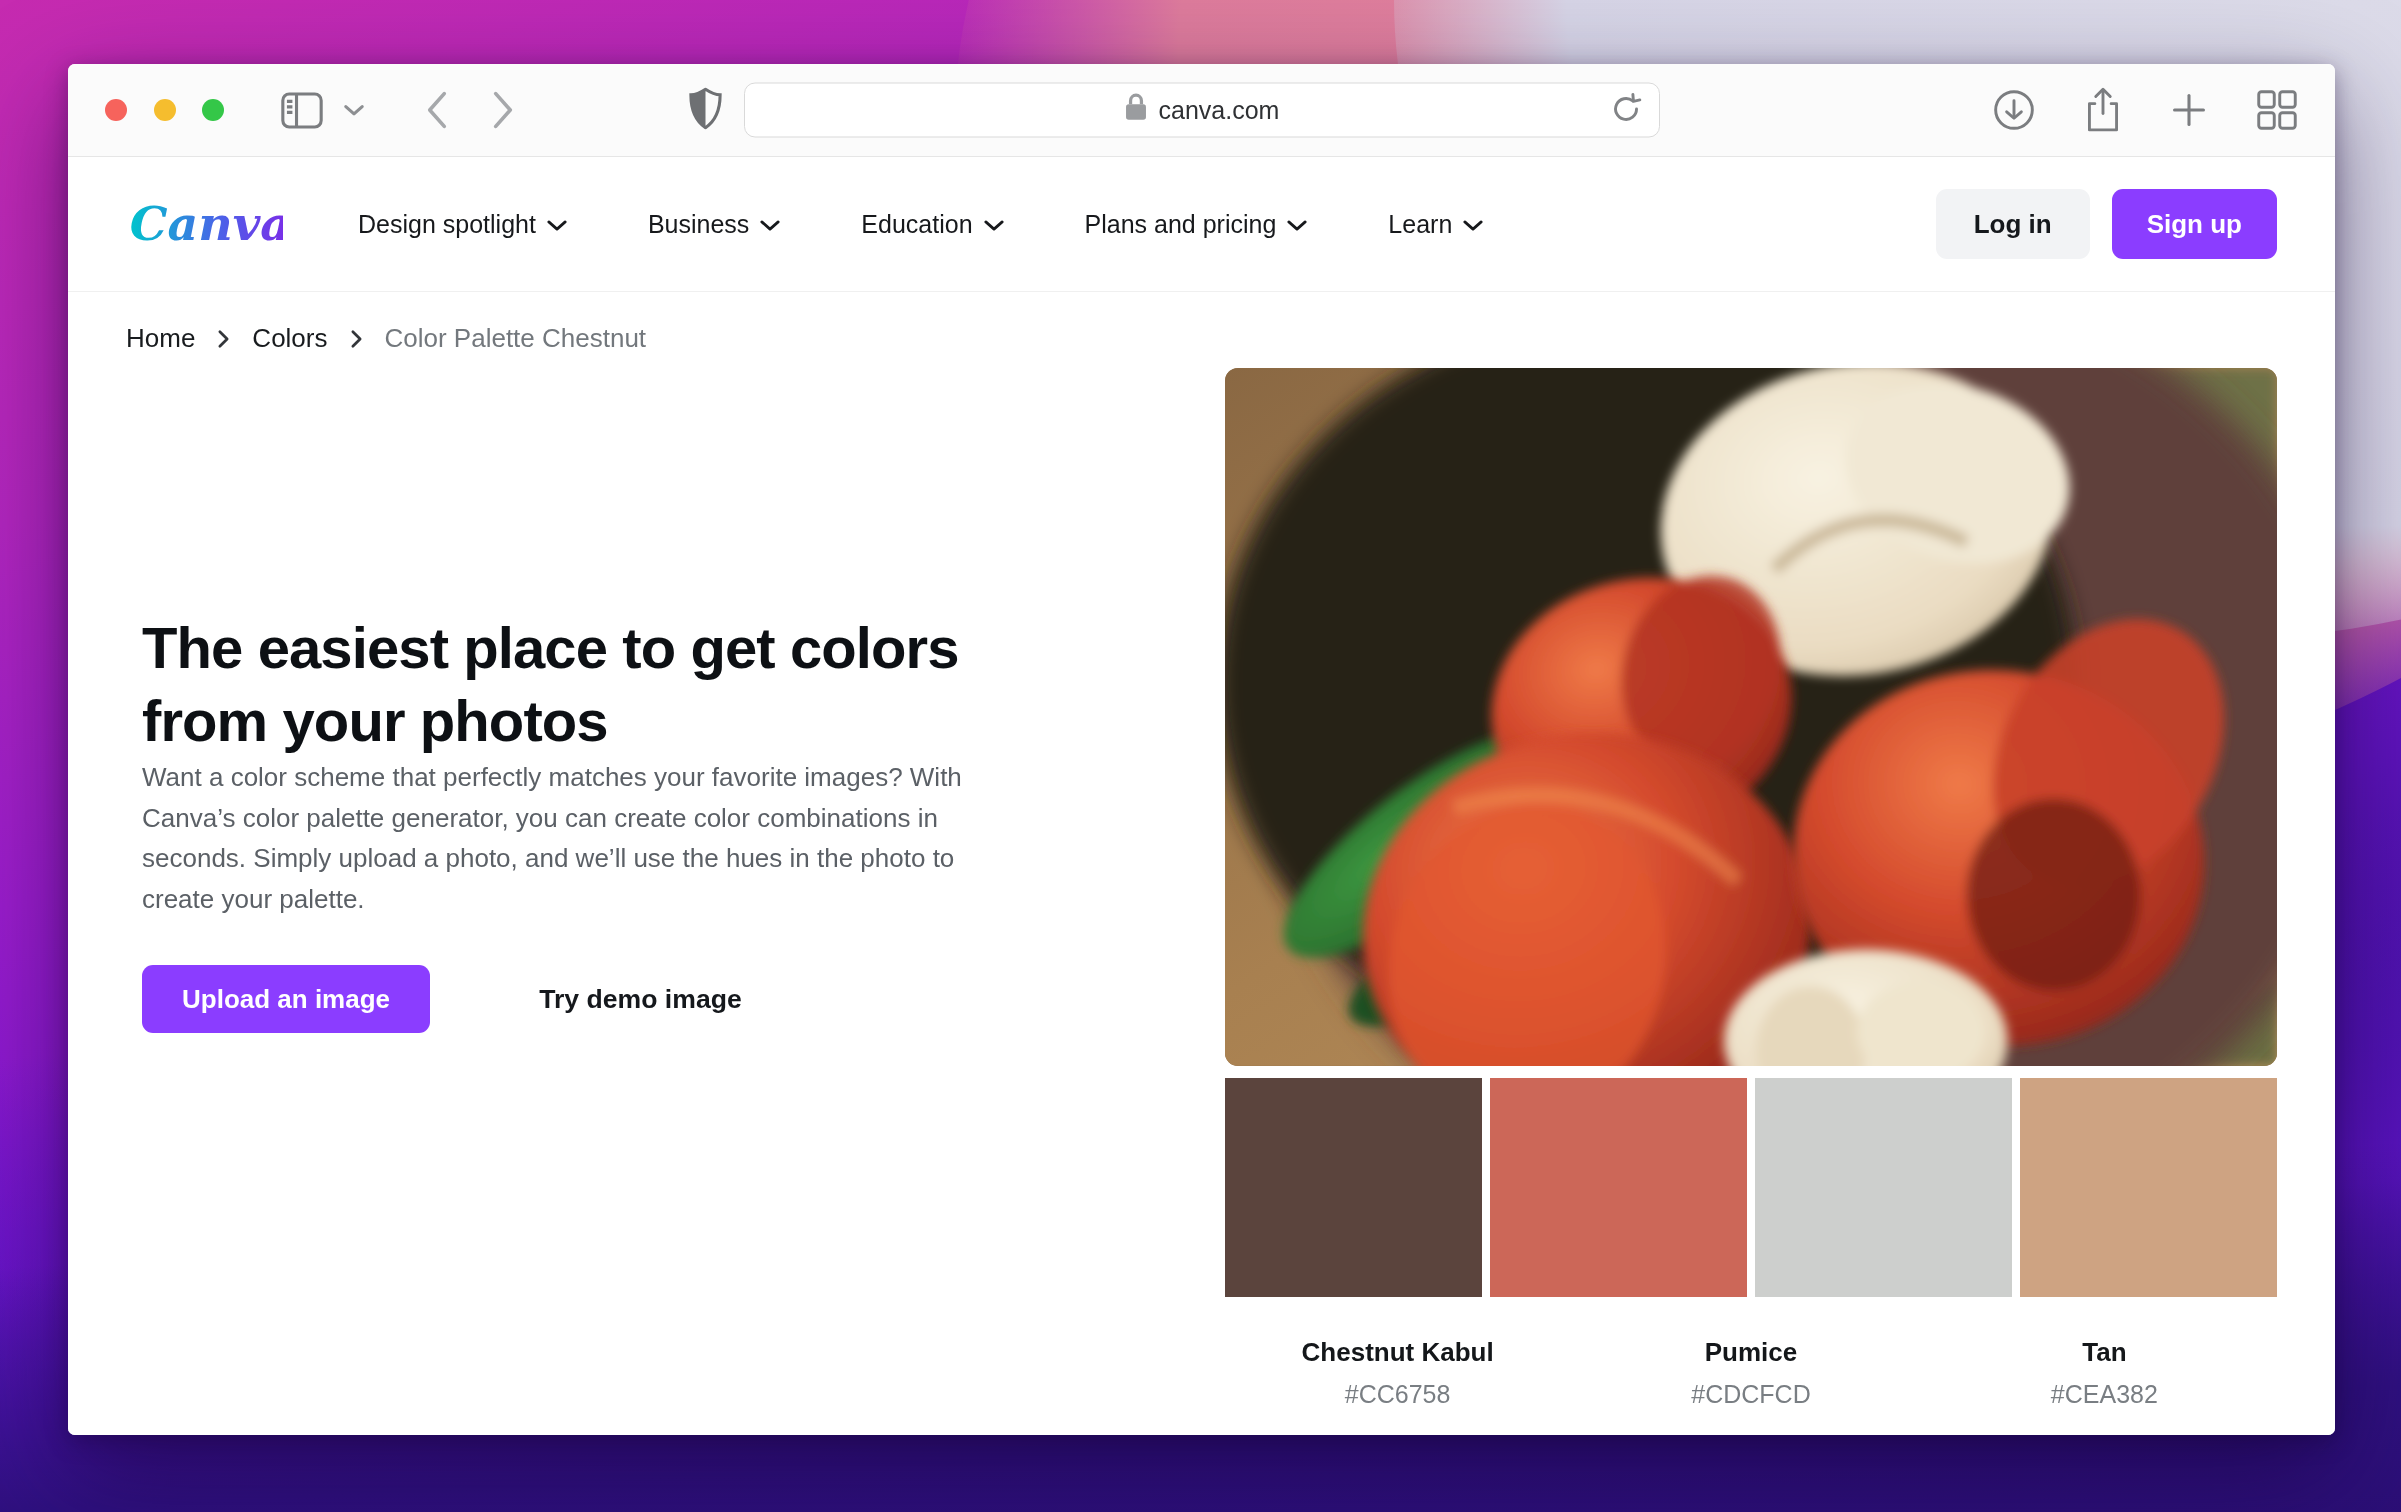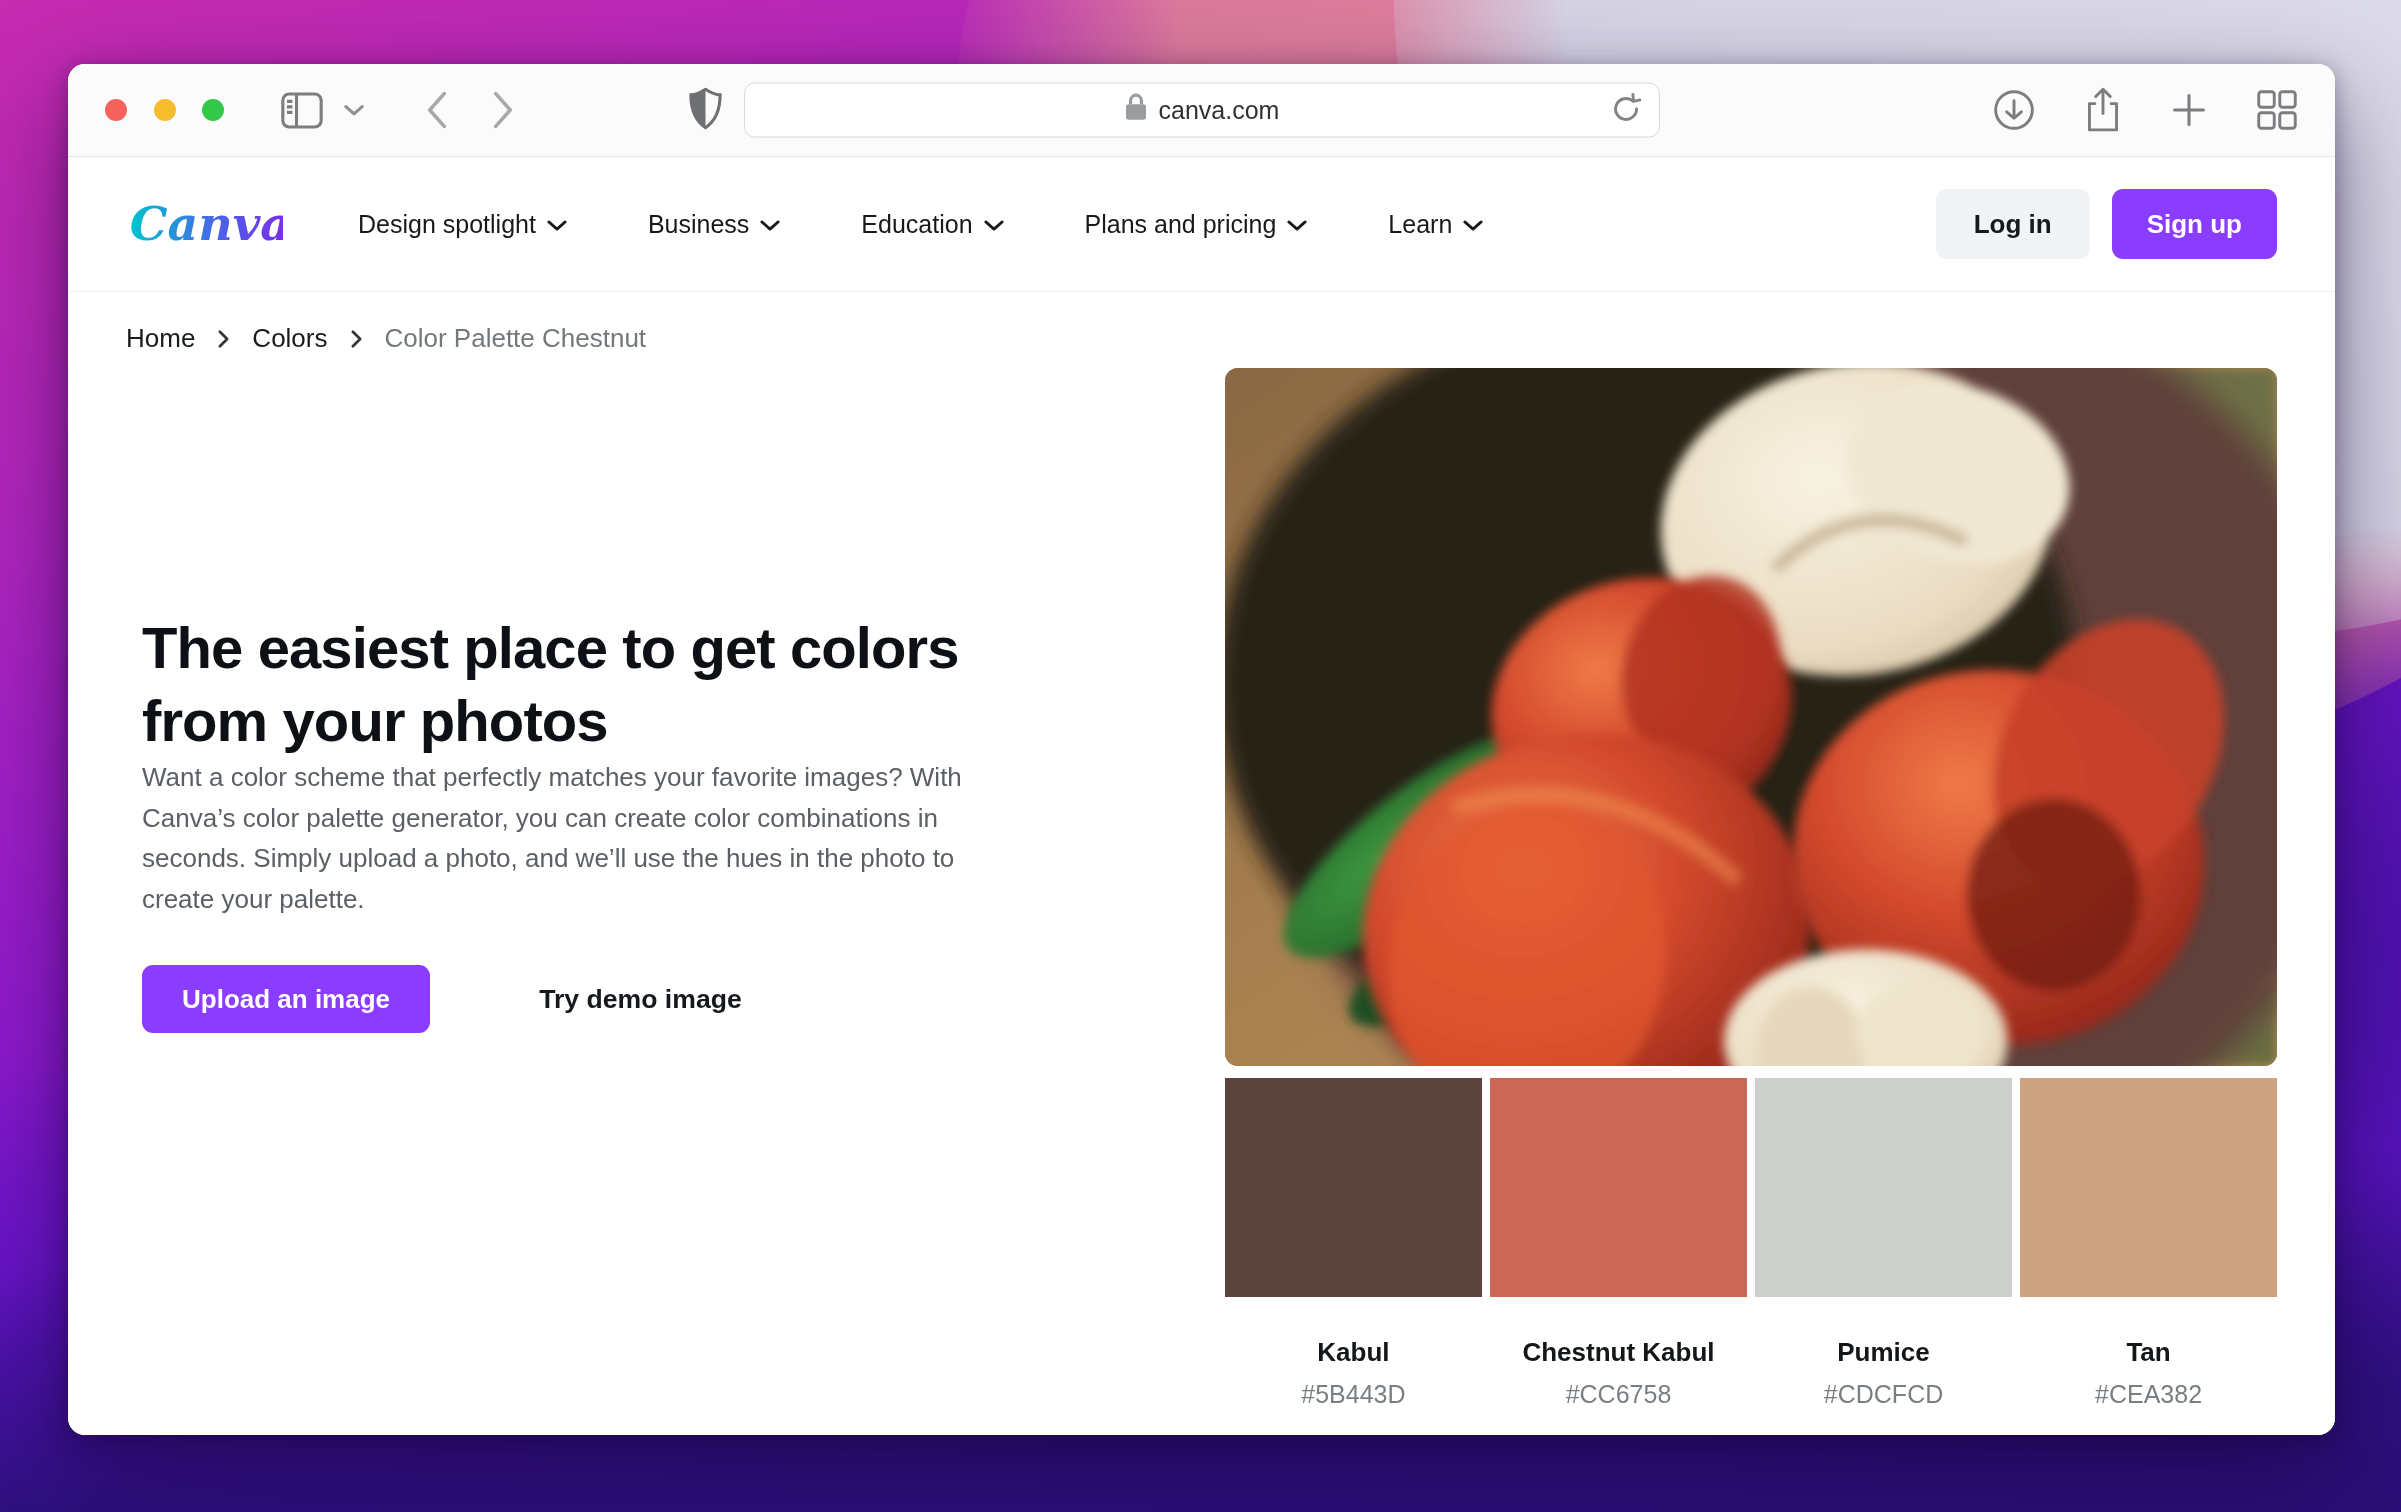--- a/index.html
+++ b/index.html
@@ -13,21 +13,21 @@
                background:radial-gradient(ellipse at 55% 45%, #e2859f 0%, #dd7b9c 55%, rgba(221,123,156,0) 72%); }
   .wp-lav    { top:-641px; right:-595px; width:1602px; height:1282px; border-radius:50%;
                background:radial-gradient(ellipse at 60% 50%, #dcdbe9 0%, #d6d4e6 58%, rgba(214,212,230,0) 75%); }
   .wp-violet { bottom:-238px; left:-275px; width:3113px; height:824px; transform:rotate(-6deg);
                background:linear-gradient(180deg, rgba(122,21,207,0) 0%, #5a13c0 45%, #3a1196 100%); }
   .wp-indigo { bottom:-385px; left:-183px; width:2930px; height:696px; transform:rotate(-3deg);
                background:linear-gradient(180deg, rgba(49,16,128,0) 0%, #2f1080 35%, #220b5e 100%); }
 
   
   .window { position:absolute; left:68px; top:64px; width:2267px; height:1371px;
-            background:#fff; border-radius:17px; overflow:hidden;
+            background:#fff; border-radius:7px; overflow:hidden;
             box-shadow:0 37px 101px rgba(20,0,50,.5), 0 5.5px 22px rgba(20,0,50,.35); }
 
   
   .toolbar { position:relative; height:93px; background:#fbfbfb; border-bottom:0.9px solid #e6e6e6;
              display:flex; align-items:center; padding:0 37px; }
   .traffic { display:flex; gap:26.6px; }
   .dot { width:22px; height:22px; border-radius:50%; }
   .tb-icon { display:flex; align-items:center; justify-content:center; color:#7b7d80; }
   .tb-icon svg { display:block; }
   .arrow { color:#a6a8ab; }
@@ -334,24 +334,20 @@
 
       <div class="swatches">
         <div class="swatch" style="background: rgb(91, 68, 61);"></div>
         <div class="swatch" style="background: rgb(204, 103, 88);"></div>
         <div class="swatch" style="background: rgb(205, 207, 205);"></div>
         <div class="swatch" style="background: rgb(206, 163, 130);"></div>
       </div>
 
       <div class="labels">
         <div class="label-cell">
-          <div class="swatch-name">Kabul</div>
-          <div class="swatch-hex">#5B443D</div>
-        </div>
-        <div class="label-cell">
           <div class="swatch-name">Chestnut Kabul</div>
           <div class="swatch-hex">#CC6758</div>
         </div>
         <div class="label-cell">
           <div class="swatch-name">Pumice</div>
           <div class="swatch-hex">#CDCFCD</div>
         </div>
         <div class="label-cell">
           <div class="swatch-name">Tan</div>
           <div class="swatch-hex">#CEA382</div>

